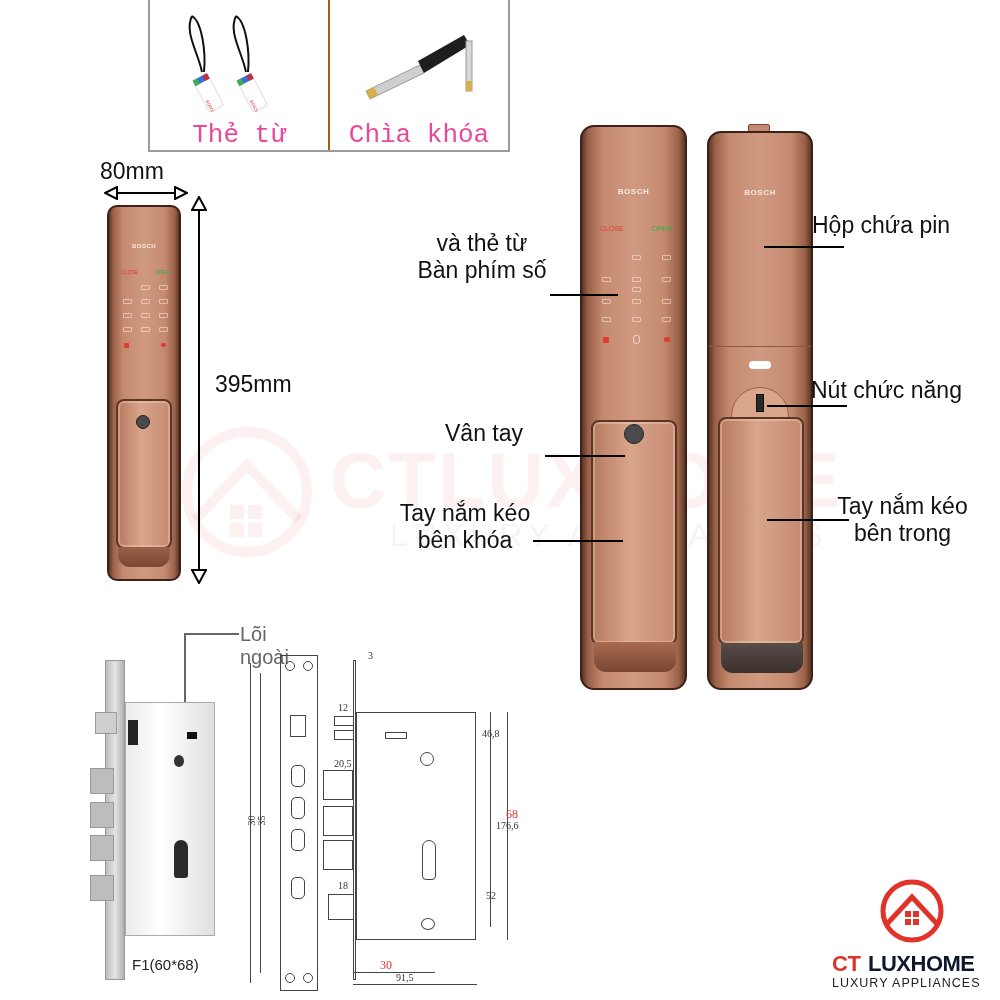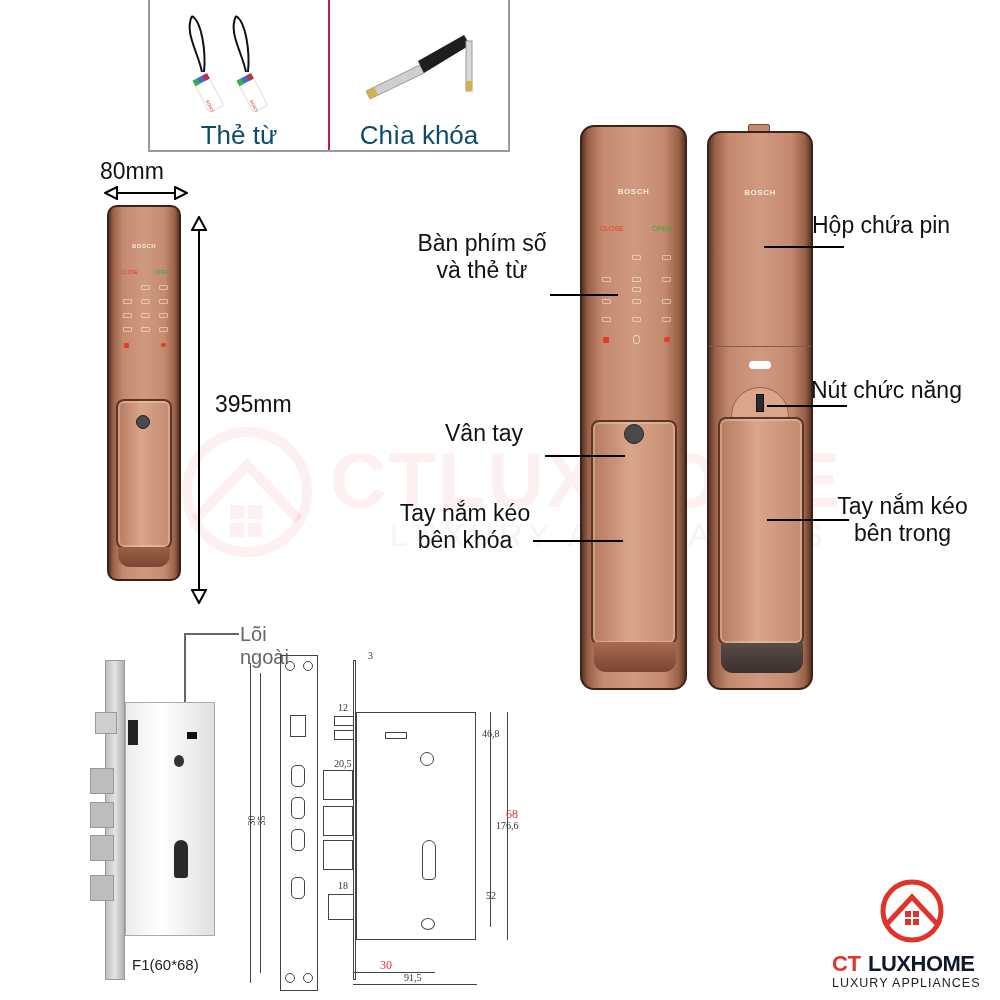--- a/index.html
+++ b/index.html
@@ -3,22 +3,22 @@
 <meta charset="utf-8">
 <style>
   * { box-sizing: border-box; margin: 0; padding: 0; }
   html, body { width: 1000px; height: 1000px; background: #ffffff; overflow: hidden; }
   body { position: relative; font-family: "Liberation Sans", "DejaVu Sans", sans-serif; color: #111; }
   .abs { position: absolute; }
 
   
   .acc-box { left: 148px; top: 0; width: 362px; height: 152px; border: 2px solid #9a9a9a; border-top: none; display: flex; }
   .acc-cell { position: relative; flex: 1; }
-  .acc-cell + .acc-cell { border-left: 2px solid #be185d; }
-  .acc-label { position: absolute; left: 0; right: 0; bottom: 0; text-align: center; font-size: 26px; color: #0c4a6e; line-height: 30px; }
+  .acc-cell + .acc-cell { border-left: 2px solid #a16207; }
+  .acc-label { position: absolute; left: 0; right: 0; bottom: 0; text-align: center; font-size: 26px; color: #ec4899; line-height: 30px; font-family: Liberation Mono, monospace; }
 
   
   .lock { background: linear-gradient(90deg, #5b3526 0%, #9a6148 6%, #c48a70 20%, #d09a80 50%, #c48a70 80%, #9a6148 94%, #5b3526 100%); border: 2px solid #3c2218; }
   .brand { color: #f6e7dc; font-weight: bold; font-size: 8px; letter-spacing: .5px; text-align: center; }
   .close-txt { color: #e23c2c; font-size: 7px; }
   .open-txt { color: #2fae3e; font-size: 7px; }
   .key { position: absolute; width: 9px; height: 5px; border: 1px solid rgba(255,235,225,.55); border-radius: 1px; }
   .handle-panel { position: absolute; border: 2px solid #5b3526; border-radius: 8px; background: linear-gradient(90deg,#b67a5f,#d9a58b 45%,#c48a70); box-shadow: inset 0 0 0 2px rgba(255,220,200,.35); }
   .handle-bottom { position: absolute; border-radius: 0 0 12px 12px; }
   .fp { position: absolute; border-radius: 50%; background: #4a4a4c; border: 1px solid #222; }
@@ -100,21 +100,21 @@
   <div style="position:absolute;left:0;top:0;font-size:23px;">80mm</div>
   <div class="hline" style="left:8px;top:34px;width:74px;"></div>
   <svg class="abs" style="left:4px;top:28px;" width="14" height="14">
       <polygon points="1,7 13,1 13,13" fill="#fff" stroke="#000" stroke-width="2"></polygon>
     </svg>
   <svg class="abs" style="left:74px;top:28px;" width="14" height="14">
       <polygon points="13,7 1,1 1,13" fill="#fff" stroke="#000" stroke-width="2"></polygon>
     </svg>
 </div>
 
-<div class="abs" style="left:188px;top:216px;width:130px;height:390px;text-decoration:underline;">
+<div class="abs" style="left:188px;top:196px;width:130px;height:390px;text-decoration:underline;">
   <div class="vline" style="left:10px;top:6px;height:374px;"></div>
   <svg class="abs" style="left:3px;top:0;" width="16" height="16">
       <polygon points="8,1 1,14 15,14" fill="#fff" stroke="#000" stroke-width="2"></polygon>
     </svg>
   <svg class="abs" style="left:3px;top:372px;" width="16" height="16">
       <polygon points="8,15 1,2 15,2" fill="#fff" stroke="#000" stroke-width="2"></polygon>
     </svg>
   <div style="position:absolute;left:27px;top:175px;font-size:23px;">395mm</div>
 </div>
 
@@ -174,22 +174,22 @@
   <div class="abs" style="left:0;top:0;width:102px;height:214px;border-bottom:1px solid #8a5a44;"></div>
   <div class="abs" style="left:40px;top:228px;width:22px;height:8px;background:#fff;border-radius:4px;"></div>
   <div class="abs" style="left:22px;top:254px;width:58px;height:36px;border-radius:29px 29px 0 0;background:#d9a58b;border:1px solid #9a6148;">
     <span class="abs" style="left:24px;top:6px;width:8px;height:18px;background:#2a2a2a;border:1px solid #111;"></span>
   </div>
   <div class="handle-panel" style="left:9px;top:284px;width:86px;height:228px;"></div>
   <div class="handle-bottom" style="left:12px;top:510px;width:82px;height:30px;background:linear-gradient(#5a4c48,#3a302c);"></div>
 </div>
 
 <div class="label" style="left:402px;top:230px;width:160px;">
+  <div>và thẻ từ</div>
   <div>Bàn phím số</div>
-  <div>và thẻ từ</div>
 </div>
 <div class="leader" style="left:550px;top:294px;width:68px;"></div>
 
 <div class="label" style="left:445px;top:420px;">Vân tay</div>
 <div class="leader" style="left:545px;top:455px;width:80px;"></div>
 
 <div class="label" style="left:385px;top:500px;width:160px;">
   <div>Tay nắm kéo</div>
   <div>bên khóa</div>
 </div>
@@ -267,21 +267,21 @@
   <div class="tech" style="left:170px;top:62px;width:1px;height:215px;border-width:0 0 0 1px;"></div>
   <div class="tech" style="left:187px;top:62px;width:1px;height:228px;border-width:0 0 0 1px;"></div>
   <div class="dim" style="left:162px;top:78px;">46,8</div>
   <div class="dim red" style="left:166px;top:157px;margin-left:20px;">68</div>
   <div class="dim" style="left:166px;top:240px;">52</div>
   <div class="dim" style="left:176px;top:170px;">176,6</div>
 
   <div class="tech" style="left:33px;top:322px;width:82px;height:1px;border-width:1px 0 0 0;"></div>
   <div class="tech" style="left:33px;top:334px;width:124px;height:1px;border-width:1px 0 0 0;"></div>
   <div class="dim red" style="left:60px;top:308px;">30</div>
-  <div class="dim" style="left:76px;top:322px;margin-left:8px;">91,5</div>
+  <div class="dim" style="left:76px;top:322px;">91,5</div>
 </div>
 
 <div class="abs" style="left:830px;top:875px;width:165px;height:120px;">
   <svg class="abs" style="left:48px;top:2px;" width="68" height="68" viewBox="0 0 68 68">
     <circle cx="34" cy="34" r="29" fill="none" stroke="#e0342a" stroke-width="5"></circle>
     <path d="M8 48 L34 20 L60 48" fill="none" stroke="#e0342a" stroke-width="5"></path>
     <rect x="27" y="34" width="6" height="6" fill="#e0342a"></rect>
     <rect x="35" y="34" width="6" height="6" fill="#e0342a"></rect>
     <rect x="27" y="42" width="6" height="6" fill="#e0342a"></rect>
     <rect x="35" y="42" width="6" height="6" fill="#e0342a"></rect>

